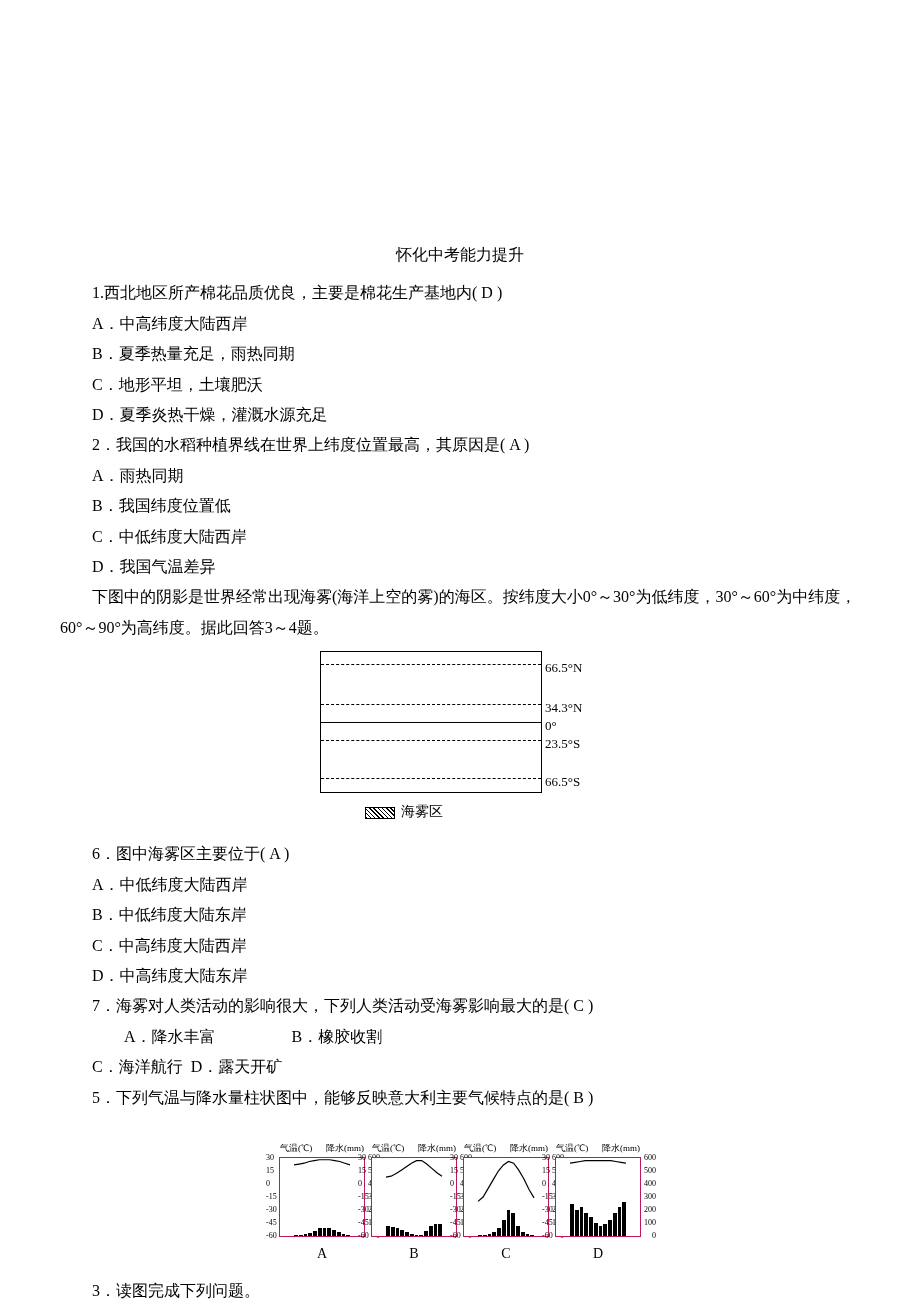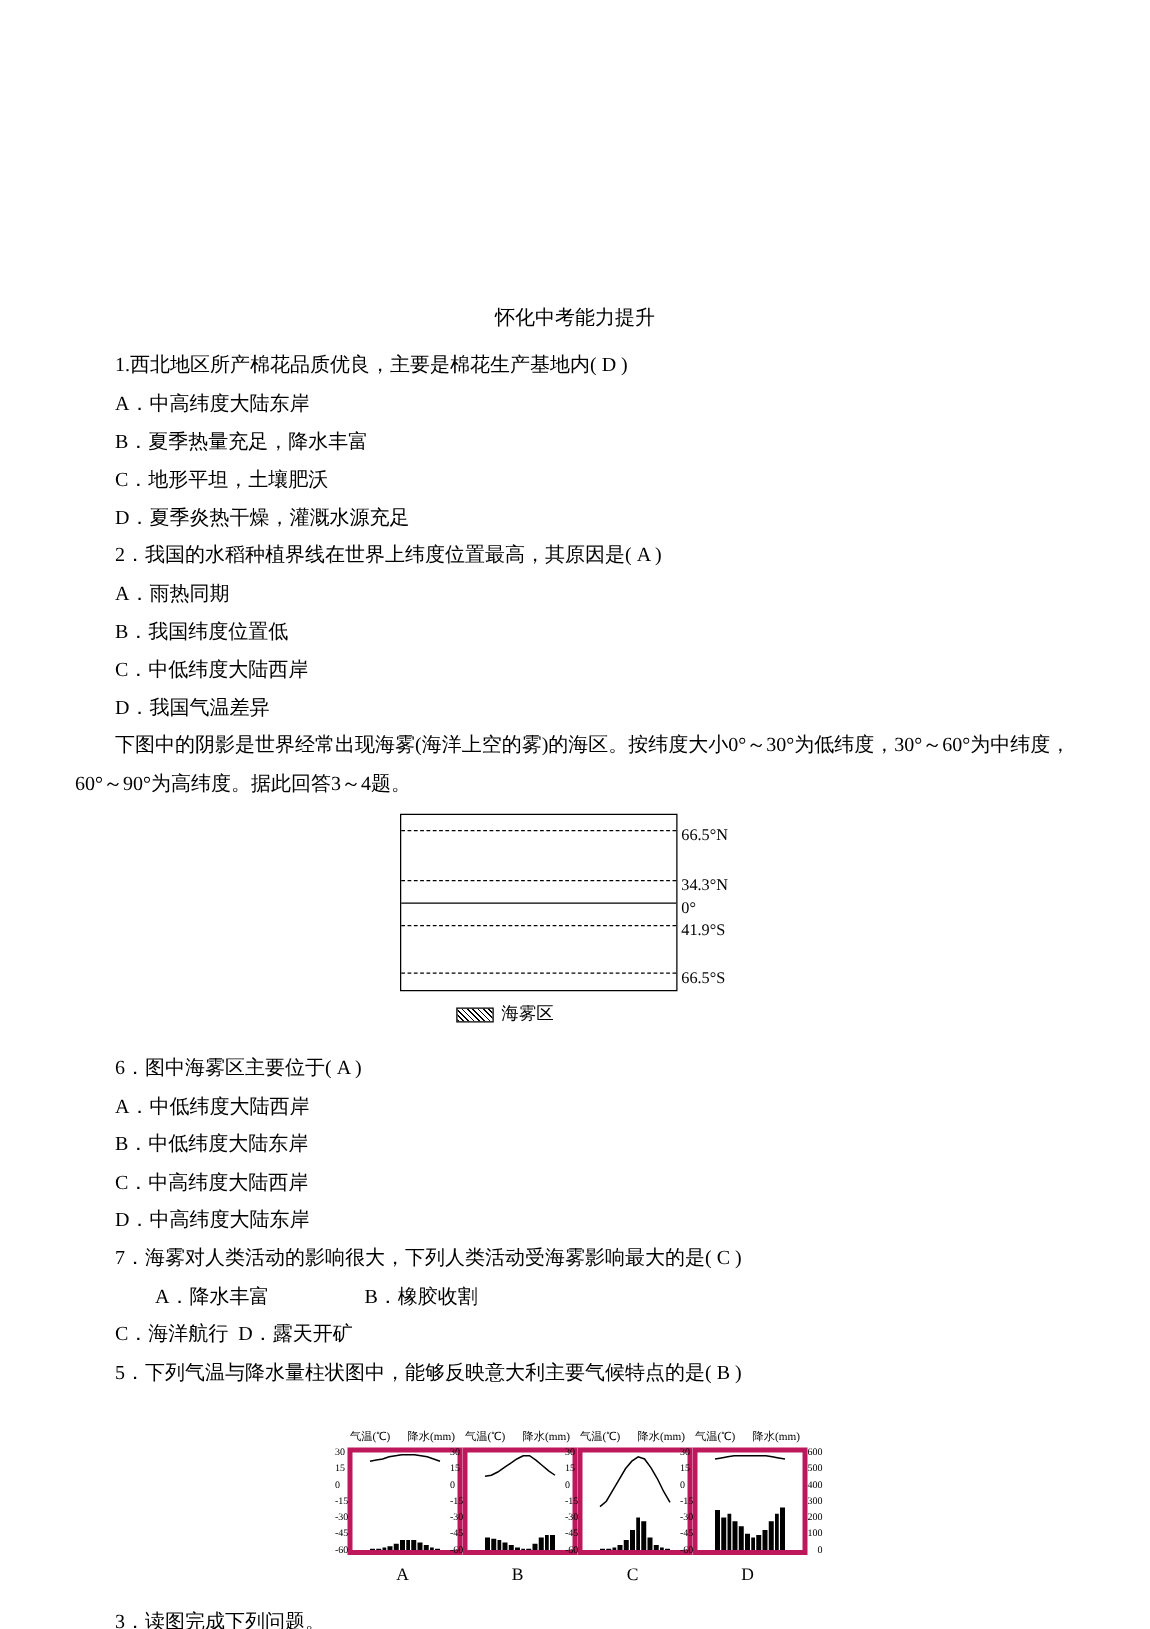--- a/index.html
+++ b/index.html
@@ -92,21 +92,21 @@
     .climate-head {
       display: flex;
       justify-content: space-between;
       font-size: 9px;
       padding: 0 2px;
       margin-top: 19px;
     }
     .climate-plot {
       width: 84px;
       height: 78px;
-      border: 4px solid #be185d;
+      border: 1px solid #be185d;
       position: relative;
       margin: 0 auto;
       background: #fff;
     }
     .climate-ylab {
       position: absolute;
       font-size: 8px;
       line-height: 1;
     }
     .bars {
@@ -127,22 +127,22 @@
       font-size: 14px;
       margin-top: 4px;
     }
   </style>
 </head>
 <body>
 
 <p class="title">怀化中考能力提升</p>
 
 <p class="paragraph">1.西北地区所产棉花品质优良，主要是棉花生产基地内( D )</p>
-<p class="option">A．中高纬度大陆东岸</p>
-<p class="option">B．夏季热量充足，降水丰富</p>
+<p class="option">A．中高纬度大陆西岸</p>
+<p class="option">B．夏季热量充足，雨热同期</p>
 <p class="option">C．地形平坦，土壤肥沃</p>
 <p class="option">D．夏季炎热干燥，灌溉水源充足</p>
 
 <p class="paragraph">2．我国的水稻种植界线在世界上纬度位置最高，其原因是( A )</p>
 <p class="option">A．雨热同期</p>
 <p class="option">B．我国纬度位置低</p>
 <p class="option">C．中低纬度大陆西岸</p>
 <p class="option">D．我国气温差异</p>
 
 <p class="paragraph" style="text-indent:2em">下图中的阴影是世界经常出现海雾(海洋上空的雾)的海区。按纬度大小0°～30°为低纬度，30°～60°为中纬度，60°～90°为高纬度。据此回答3～4题。</p>
@@ -152,21 +152,21 @@
     <div class="map-box">
       <div class="map-line" style="top:12px"></div>
       <div class="map-line" style="top:52px"></div>
       <div class="map-line" style="top:70px;border-top-style:solid"></div>
       <div class="map-line" style="top:88px"></div>
       <div class="map-line" style="top:126px"></div>
     </div>
     <span class="map-label" style="top:5px">66.5°N</span>
     <span class="map-label" style="top:45px">34.3°N</span>
     <span class="map-label" style="top:63px">0°</span>
-    <span class="map-label" style="top:81px">41.9°S</span>
+    <span class="map-label" style="top:81px">23.5°S</span>
     <span class="map-label" style="top:119px">66.5°S</span>
     <div class="legend">
       <span class="legend-swatch"></span><span>海雾区</span>
     </div>
   </div>
 </div>
 
 <p class="paragraph">6．图中海雾区主要位于( A )</p>
 <p class="option">A．中低纬度大陆西岸</p>
 <p class="option">B．中低纬度大陆东岸</p>

